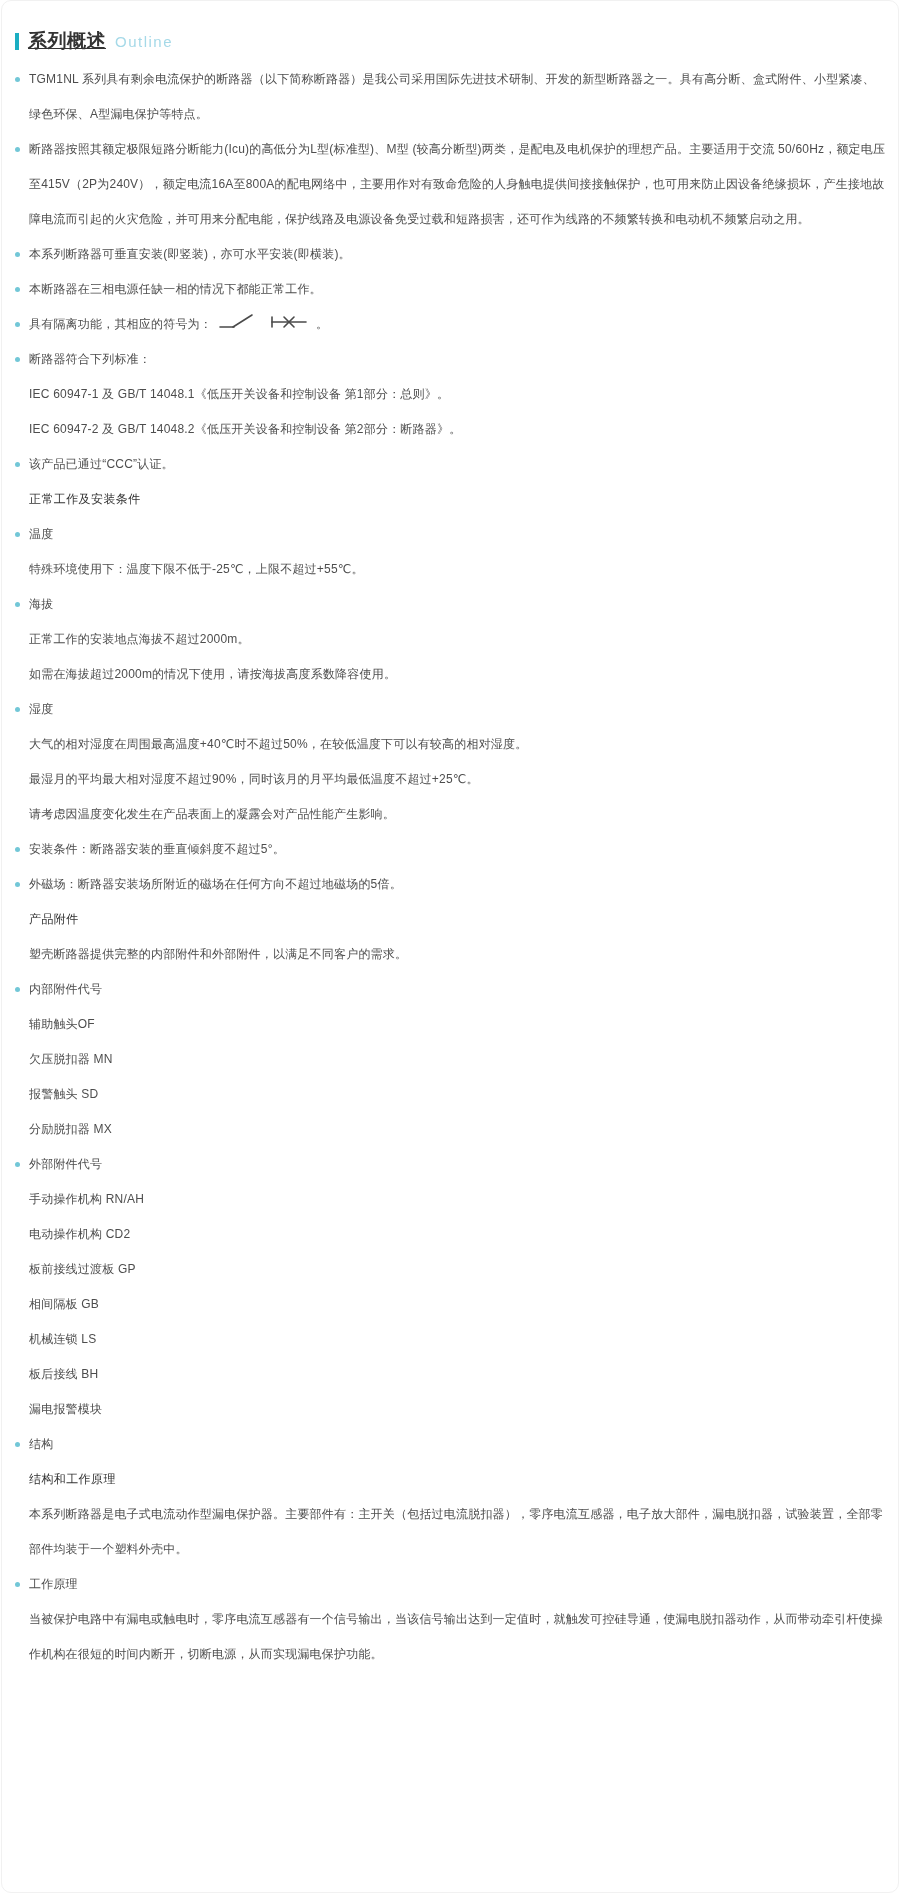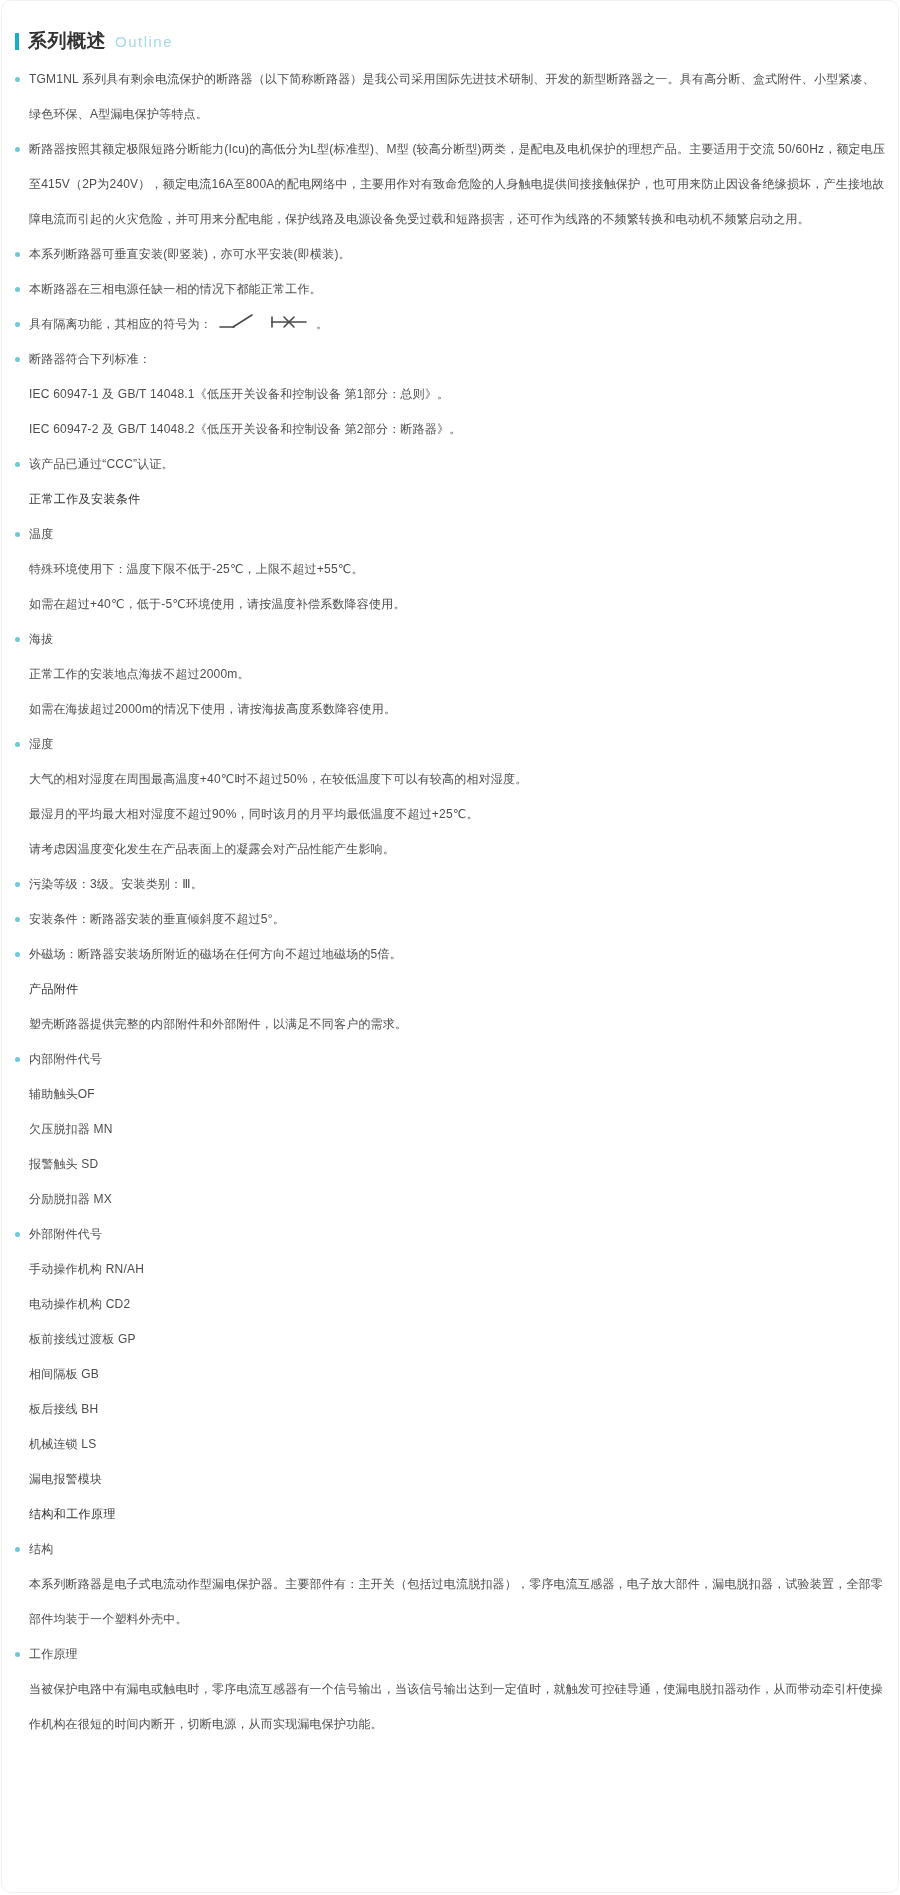--- a/index.html
+++ b/index.html
@@ -21,20 +21,21 @@
     display:flex;align-items:center;gap:9px;
     margin:0 0 8px 0;
   }
   .title-bar{
     width:4px;height:17px;flex:0 0 auto;
     background:var(--accent,#1BAEC2);
   }
   .title-cn{
     font-size:19px;font-weight:bold;color:#333333;
     letter-spacing:.5px;
+    text-decoration:underline;
   }
   .title-en{
     font-size:15px;color:var(--en,#A5D9E8);
     letter-spacing:1.5px;
   }
   .content{margin-top:4px;}
   .blk{
     margin:0;
     font-size:12px;
     line-height:35px;
@@ -79,45 +80,43 @@
               <line x1="15" y1="5" x2="25" y2="15"></line>
               <line x1="25" y1="5" x2="15" y2="15"></line>
             </svg></span>。</span></p>
       <p class="blk bullet"><span class="dot"></span><span>断路器符合下列标准：</span></p>
       <p class="blk plain">IEC 60947-1 及 GB/T 14048.1《低压开关设备和控制设备 第1部分：总则》。</p>
       <p class="blk plain">IEC 60947-2 及 GB/T 14048.2《低压开关设备和控制设备 第2部分：断路器》。</p>
       <p class="blk bullet"><span class="dot"></span><span>该产品已通过“CCC”认证。</span></p>
       <p class="blk heading">正常工作及安装条件</p>
       <p class="blk bullet"><span class="dot"></span><span>温度</span></p>
       <p class="blk plain">特殊环境使用下：温度下限不低于-25℃，上限不超过+55℃。</p>
-      <p class="blk plain">如需在超过+40℃，低于-5℃环境使用，请按温度补偿系数降容使用。</p>
       <p class="blk bullet"><span class="dot"></span><span>海拔</span></p>
       <p class="blk plain">正常工作的安装地点海拔不超过2000m。</p>
       <p class="blk plain">如需在海拔超过2000m的情况下使用，请按海拔高度系数降容使用。</p>
       <p class="blk bullet"><span class="dot"></span><span>湿度</span></p>
       <p class="blk plain">大气的相对湿度在周围最高温度+40℃时不超过50%，在较低温度下可以有较高的相对湿度。</p>
       <p class="blk plain">最湿月的平均最大相对湿度不超过90%，同时该月的月平均最低温度不超过+25℃。</p>
       <p class="blk plain">请考虑因温度变化发生在产品表面上的凝露会对产品性能产生影响。</p>
-      <p class="blk bullet"><span class="dot"></span><span>污染等级：3级。安装类别：Ⅲ。</span></p>
       <p class="blk bullet"><span class="dot"></span><span>安装条件：断路器安装的垂直倾斜度不超过5°。</span></p>
       <p class="blk bullet"><span class="dot"></span><span>外磁场：断路器安装场所附近的磁场在任何方向不超过地磁场的5倍。</span></p>
       <p class="blk heading">产品附件</p>
       <p class="blk plain">塑壳断路器提供完整的内部附件和外部附件，以满足不同客户的需求。</p>
       <p class="blk bullet"><span class="dot"></span><span>内部附件代号</span></p>
       <p class="blk plain">辅助触头OF</p>
       <p class="blk plain">欠压脱扣器 MN</p>
       <p class="blk plain">报警触头 SD</p>
       <p class="blk plain">分励脱扣器 MX</p>
       <p class="blk bullet"><span class="dot"></span><span>外部附件代号</span></p>
       <p class="blk plain">手动操作机构 RN/AH</p>
       <p class="blk plain">电动操作机构 CD2</p>
       <p class="blk plain">板前接线过渡板 GP</p>
       <p class="blk plain">相间隔板 GB</p>
+      <p class="blk plain">机械连锁 LS</p>
       <p class="blk plain">板后接线 BH</p>
-      <p class="blk plain">机械连锁 LS</p>
       <p class="blk plain">漏电报警模块</p>
+      <p class="blk bullet"><span class="dot"></span><span>结构</span></p>
       <p class="blk heading">结构和工作原理</p>
-      <p class="blk bullet"><span class="dot"></span><span>结构</span></p>
       <p class="blk plain">本系列断路器是电子式电流动作型漏电保护器。主要部件有：主开关（包括过电流脱扣器），零序电流互感器，电子放大部件，漏电脱扣器，试验装置，全部零部件均装于一个塑料外壳中。</p>
       <p class="blk bullet"><span class="dot"></span><span>工作原理</span></p>
       <p class="blk plain">当被保护电路中有漏电或触电时，零序电流互感器有一个信号输出，当该信号输出达到一定值时，就触发可控硅导通，使漏电脱扣器动作，从而带动牵引杆使操作机构在很短的时间内断开，切断电源，从而实现漏电保护功能。</p>
     </div>
 </div>
 
 </body></html>

